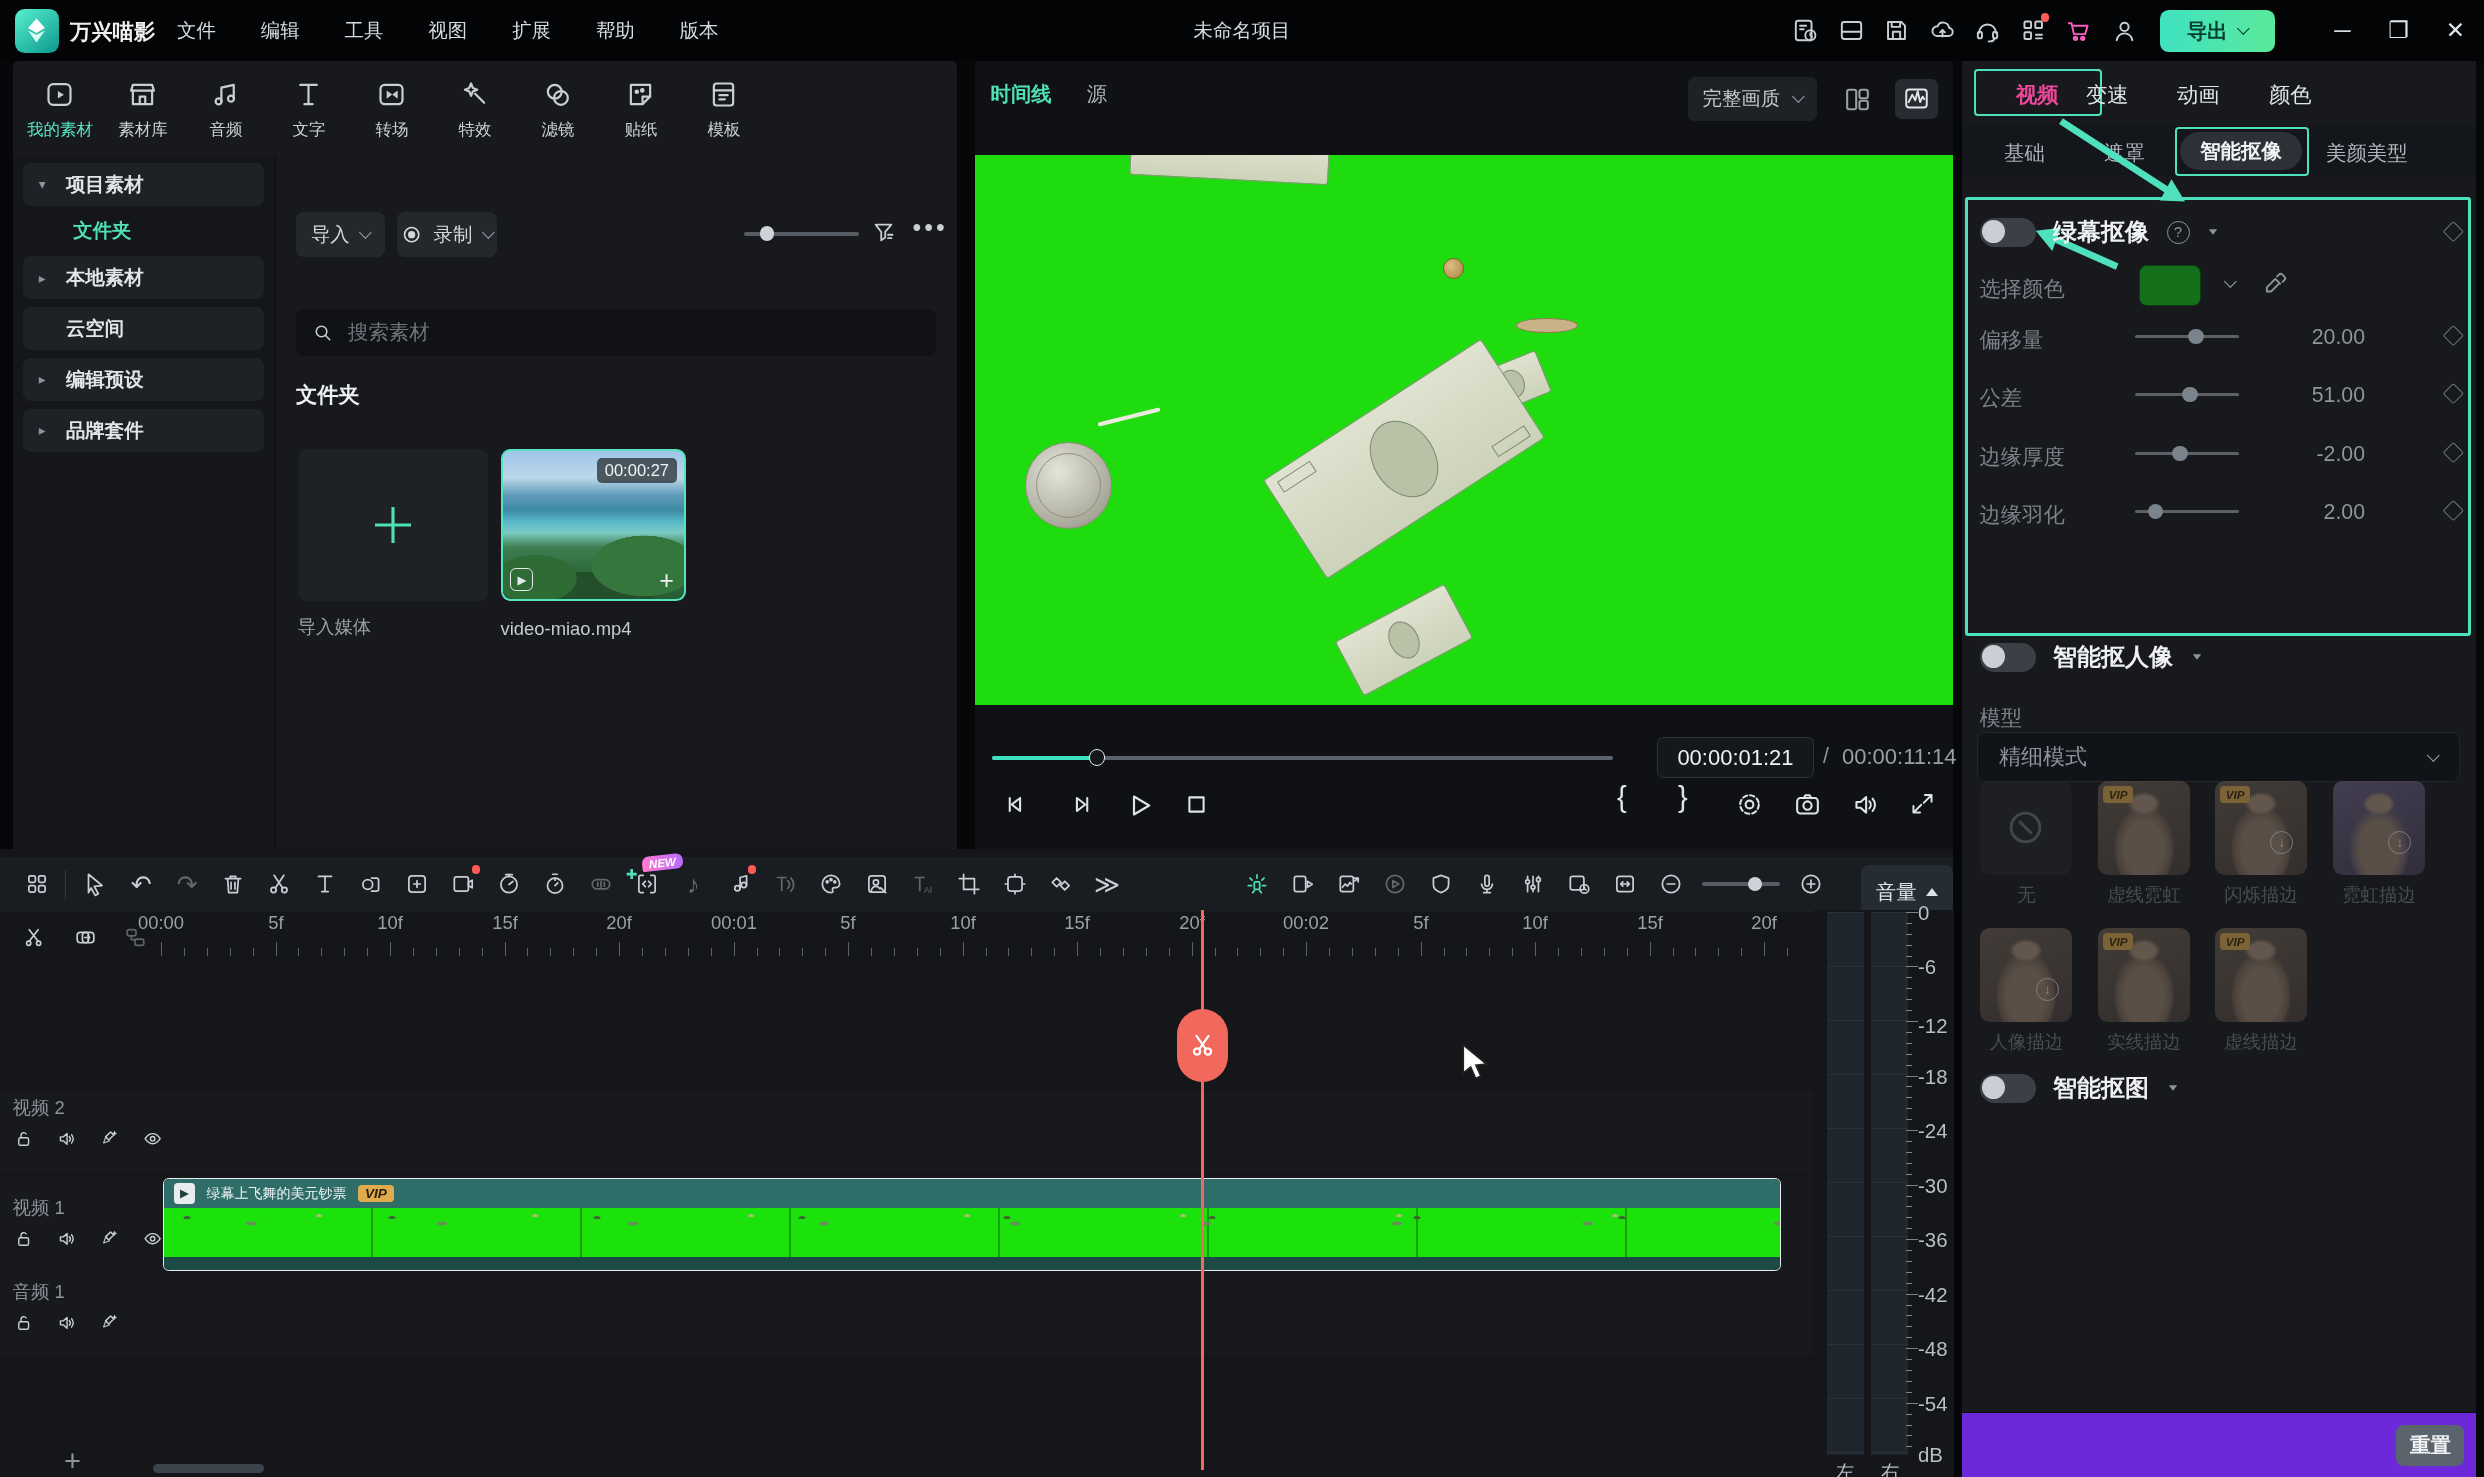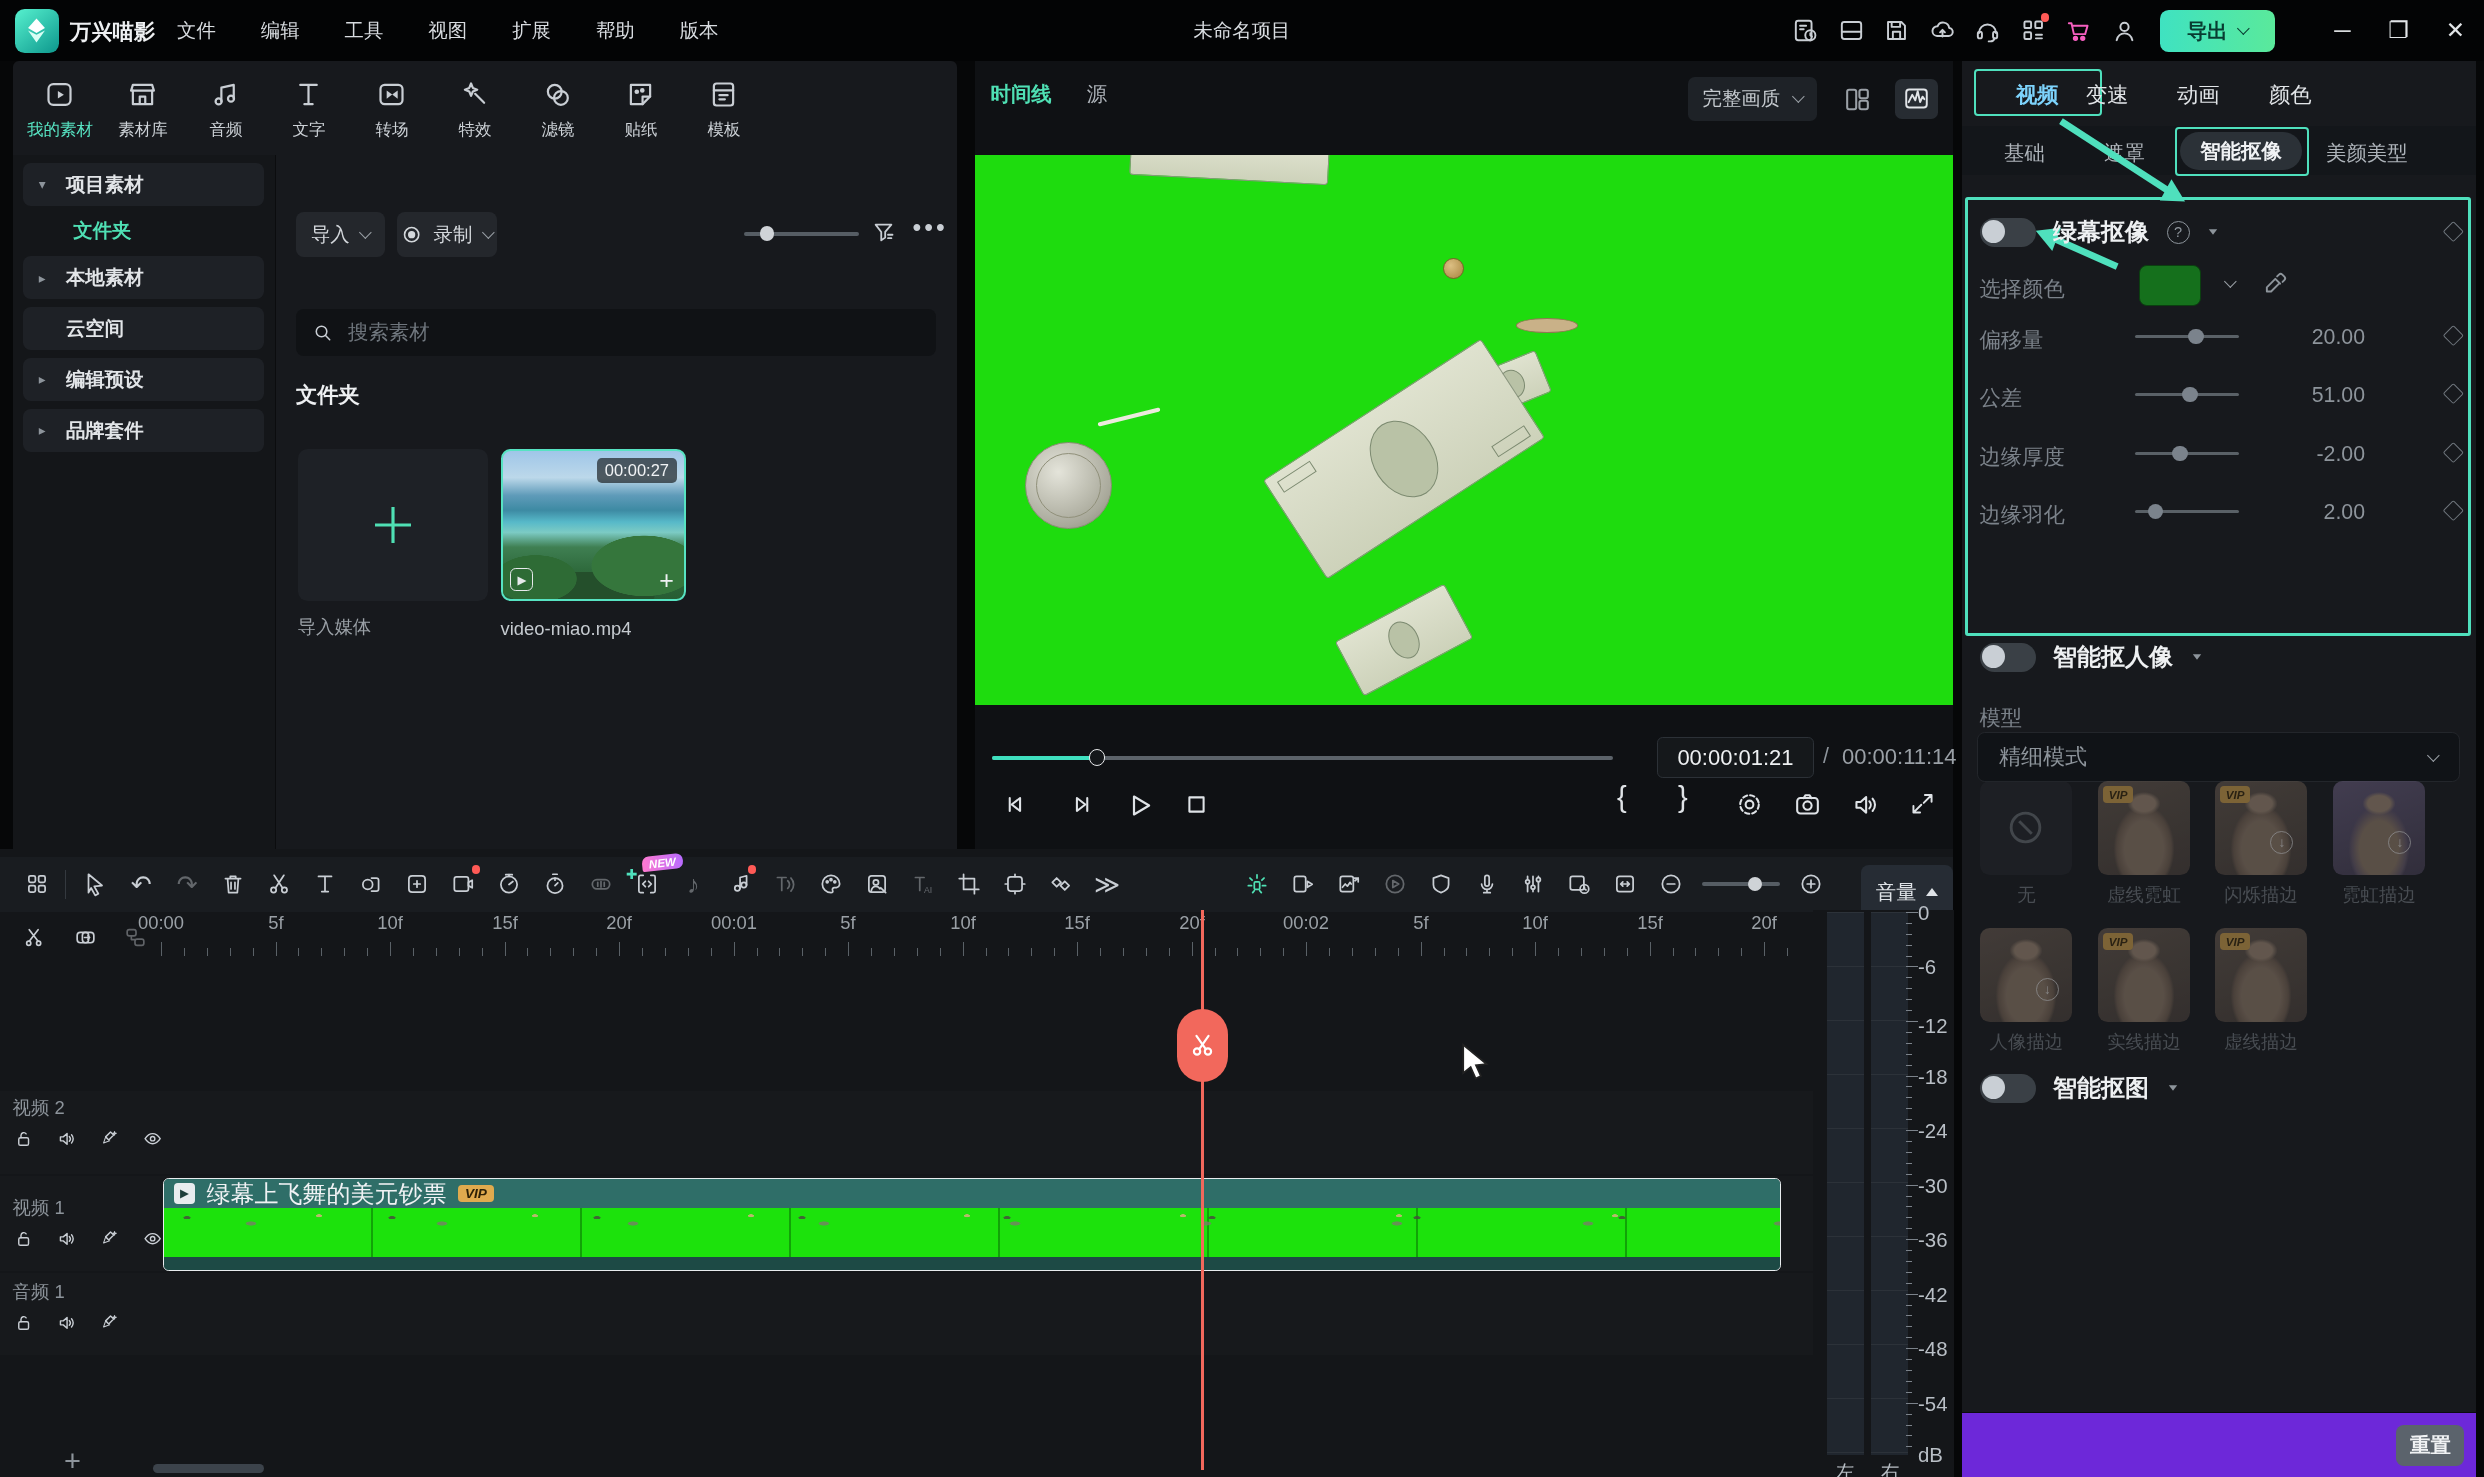--- a/index.html
+++ b/index.html
@@ -80,21 +80,21 @@
   .tc-sep { position:absolute; left:848px; top:683px; font-size:21.3px; color:#8d949b; }
   .tc-total { position:absolute; left:867px; top:683px; font-size:22px; color:#9aa0a6; }
   .transport { position:absolute; left:0; top:720px; width:978px; height:58px; }
   .tr-ic { position:absolute; top:7.8px; color:#dfe3e7; }
   .brk { font-size:29px; color:#dfe3e7; }
 
   
   .rpanel { left:1962px; top:61px; width:514px; height:1417px; background:#17191d; }
   .rtabs { position:absolute; left:0; top:0; width:514px; height:65px; display:flex; align-items:center; }
   .rtab { font-size:21.3px; color:#e2e5e8; position:absolute; }
-  .rtab.active { color:#7dd3fc; font-weight:bold; }
+  .rtab.active { color:#ec4899; font-weight:bold; }
   .annot-box { position:absolute; border:2.9px solid #4fe0bd; border-radius:3.9px; pointer-events:none; }
   .rsubrow { position:absolute; left:0; top:65px; width:514px; height:49px; background:#13161a; }
   .rsub { position:absolute; top:12.6px; font-size:20.4px; color:#aeb4ba; }
   .rsub-pill { position:absolute; left:218px; top:71px; width:122px; height:38px; background:#2b3137; border-radius:19.4px; display:flex; align-items:center; justify-content:center; font-size:20.4px; font-weight:bold; color:#f0f2f4; }
   .chroma-box { position:absolute; left:2.9px; top:136px; width:506px; height:439px; border:3.9px solid #4fe0bd; border-radius:2.9px; pointer-events:none; }
   .toggle { position:relative; width:56px; height:29px; border-radius:14.6px; background:#3a4046; }
   .toggle i { position:absolute; left:2.9px; top:2.9px; width:23px; height:23px; border-radius:50%; background:#c9cfd5; }
   .toggle.ghost i { background:#596169; }
   .sec-head { position:absolute; left:17.5px; display:flex; align-items:center; gap:17.5px; }
   .sec-head .t { font-size:24px; font-weight:bold; color:#eef0f2; }
@@ -144,21 +144,21 @@
   .ruler { position:absolute; left:0; top:61px; width:1805px; height:46px; }
   .rl-label { position:absolute; top:1.9px; font-size:18.4px; color:#9aa0a6; transform:translateX(-50%); }
   .rl-tick { position:absolute; bottom:0; width:1px; background:#5a6167; }
   .lane { position:absolute; left:0; width:1953px; background:#17191c; }
   .trackhead { position:absolute; left:12.6px; width:146px; }
   .trackhead .nm { font-size:18.4px; color:#8d949b; }
   .trackhead .ics { display:flex; gap:22px; margin-top:7.8px; color:#aab0b6; }
   .clip { position:absolute; left:163px; top:329px; width:1618px; height:93px; border:1.9px solid #e8ecee; border-radius:5.8px; overflow:hidden; background:#1d4a45; }
   .clip-head { height:29px; background:#2f6e68; display:flex; align-items:center; gap:11.6px; padding-left:9.7px; }
   .clip-play { width:21.3px; height:21.3px; background:#e8ecee; border-radius:3.9px; color:#1e3e3a; font-size:11.6px; display:flex; align-items:center; justify-content:center; }
-  .clip-title { font-size:24px; color:#f0f2f4; }
+  .clip-title { font-size:14px; color:#f0f2f4; }
   .clip-vip { background:#e0aa4e; border-radius:3.9px; padding:1px 6.8px; font-size:13.6px; font-weight:bold; font-style:italic; color:#2e2106; }
   .clip-body { height:49px; background:#1ce20c;
       background-image:
         radial-gradient(ellipse 6.8px 2.9px at 23px 9.7px, rgba(70,80,60,.85) 0 45%, transparent 60%),
         radial-gradient(ellipse 9.7px 3.9px at 87px 15.5px, rgba(120,125,105,.8) 0 45%, transparent 60%),
         radial-gradient(ellipse 5.8px 2.9px at 155px 7.8px, rgba(200,180,120,.9) 0 45%, transparent 60%),
         repeating-linear-gradient(90deg, transparent 0 207px, rgba(0,60,0,.38) 207px 209px);
       background-size: 205px 49px, 191px 49px, 216px 49px, auto; }
   .clip-audio { height:13.6px; background:#1d4a45; }
   .playhead-line { position:absolute; left:1201px; top:61px; width:2.9px; height:560px; background:#f2685c; }

